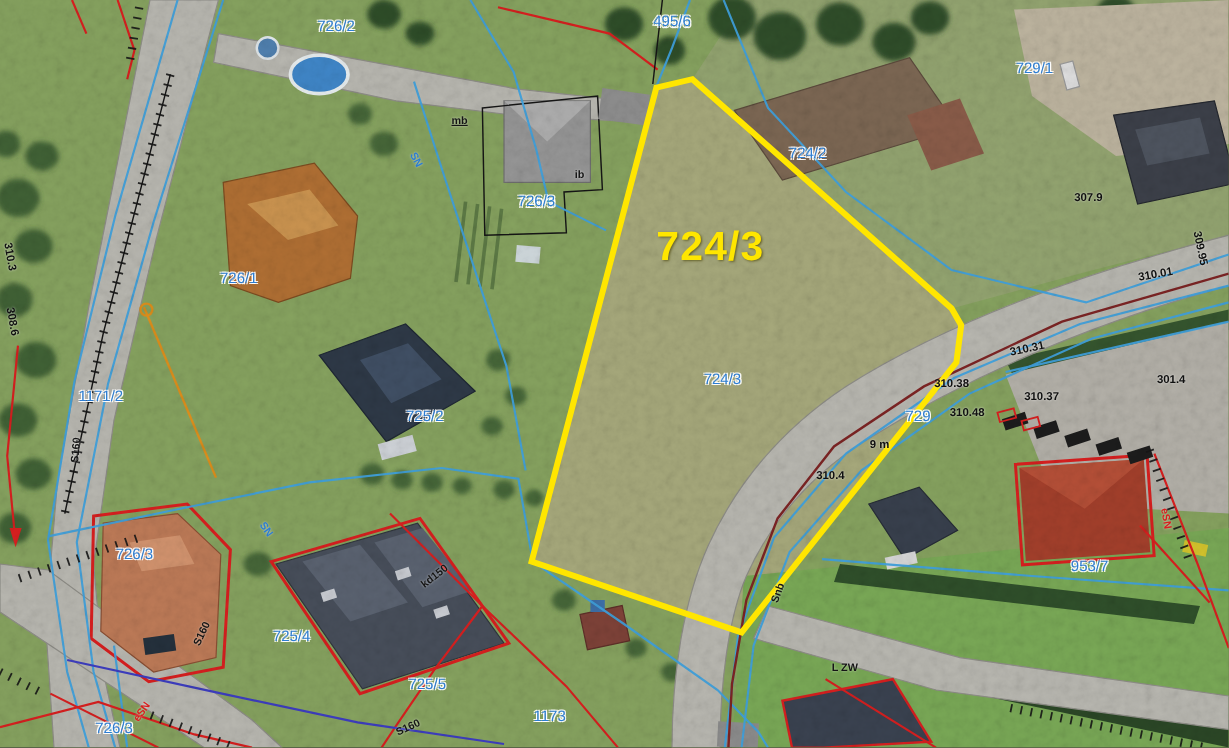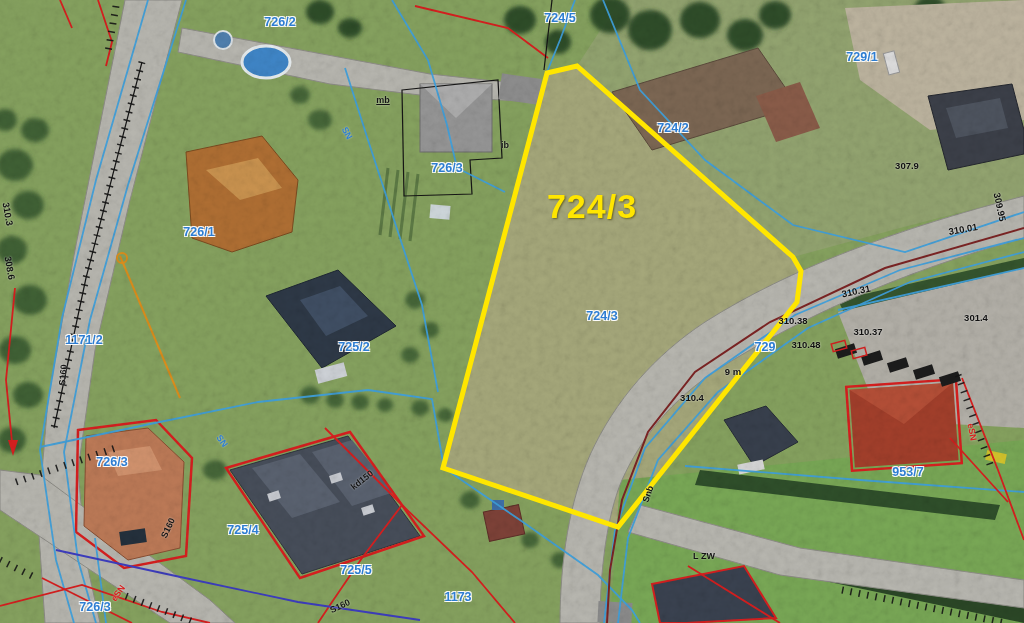--- a/index.html
+++ b/index.html
@@ -5,21 +5,21 @@
   html,body{margin:0;padding:0;background:#222;}
   .stage{
     position:relative;width:1024px;height:623px;overflow:hidden;
     font-family:"Liberation Sans",sans-serif;
     background:#86a25f;
   }
   .stage svg{position:absolute;left:0;top:0;}
   .labels{position:absolute;left:0;top:0;width:100%;height:100%;pointer-events:none;}
   .labels span{position:absolute;transform:translate(-50%,-50%);white-space:nowrap;}
   .lbl-parcel{
-    color:var(--c-plabel,#2d7dd2);font-weight:bold;font-size:12.5px;
+    color:var(--c-plabel,#2d7dd2);font-weight:normal;font-size:12.5px;
     text-shadow:-1px -1px 0 rgba(255,255,255,.9),1px -1px 0 rgba(255,255,255,.9),
                 -1px 1px 0 rgba(255,255,255,.9),1px 1px 0 rgba(255,255,255,.9);
   }
   .lbl-big{
     color:var(--c-yellow,#f6e40a);font-weight:bold;font-size:34px;letter-spacing:1px;
     text-shadow:1px 1px 2px rgba(70,65,0,.65);
   }
   .lbl-elev{
     color:#101010;font-size:9.5px;font-weight:bold;
     text-shadow:0 0 2px rgba(255,255,255,.7);
@@ -240,26 +240,26 @@
 
     <rect x="0" y="0" width="1024" height="623" filter="url(#tex)" opacity="0.26" style="mix-blend-mode:multiply"></rect>
 
     <polygon class="hl" points="547,73 577,66 793,257 801,271 797,302 618,527 443,468"></polygon>
   </svg>
 
   <div class="labels">
     <span class="lbl-big" style="left: 592px; top: 206px;">724/3</span>
 
   <span class="lbl-parcel" style="left: 280px; top: 22px; transform: translate(-50%, -50%) rotate(0deg);">726/2</span>
-      <span class="lbl-parcel" style="left: 560px; top: 18px; transform: translate(-50%, -50%) rotate(0deg);">724/5</span>
+      <span class="lbl-parcel" style="left: 560px; top: 18px; transform: translate(-50%, -50%) rotate(0deg);">495/6</span>
       <span class="lbl-parcel" style="left: 862px; top: 57px; transform: translate(-50%, -50%) rotate(0deg);">729/1</span>
       <span class="lbl-parcel" style="left: 627px; top: 128px; transform: translate(-50%, -50%) rotate(0deg); margin-left: 46px;">724/2</span>
       <span class="lbl-parcel" style="left: 447px; top: 168px; transform: translate(-50%, -50%) rotate(0deg);">726/3</span>
       <span class="lbl-parcel" style="left: 199px; top: 232px; transform: translate(-50%, -50%) rotate(0deg);">726/1</span>
-      <span class="lbl-parcel" style="left: 84px; top: 340px; transform: translate(-50%, -50%) rotate(0deg);">1171/2</span>
+      <span class="lbl-parcel" style="left: 84px; top: 330px; transform: translate(-50%, -50%) rotate(0deg);">1171/2</span>
       <span class="lbl-parcel" style="left: 354px; top: 347px; transform: translate(-50%, -50%) rotate(0deg);">725/2</span>
       <span class="lbl-parcel" style="left: 602px; top: 316px; transform: translate(-50%, -50%) rotate(0deg);">724/3</span>
       <span class="lbl-parcel" style="left: 765px; top: 347px; transform: translate(-50%, -50%) rotate(0deg);">729</span>
       <span class="lbl-parcel" style="left: 112px; top: 462px; transform: translate(-50%, -50%) rotate(0deg);">726/3</span>
       <span class="lbl-parcel" style="left: 908px; top: 472px; transform: translate(-50%, -50%) rotate(0deg);">953/7</span>
       <span class="lbl-parcel" style="left: 243px; top: 530px; transform: translate(-50%, -50%) rotate(0deg);">725/4</span>
       <span class="lbl-parcel" style="left: 356px; top: 570px; transform: translate(-50%, -50%) rotate(0deg);">725/5</span>
       <span class="lbl-parcel" style="left: 458px; top: 597px; transform: translate(-50%, -50%) rotate(0deg);">1173</span>
       <span class="lbl-parcel" style="left: 95px; top: 607px; transform: translate(-50%, -50%) rotate(0deg);">726/3</span>
       <span class="lbl-elev" style="left: 856px; top: 291px; transform: translate(-50%, -50%) rotate(-12deg);">310.31</span>
@@ -276,17 +276,17 @@
       <span class="lbl-elev" style="left: 733px; top: 371px; transform: translate(-50%, -50%) rotate(0deg);">9 m</span>
       <span class="lbl-util u-blue" style="left: 347px; top: 133px; transform: translate(-50%, -50%) rotate(62deg);">SN</span>
       <span class="lbl-util u-blue" style="left: 222px; top: 441px; transform: translate(-50%, -50%) rotate(55deg);">SN</span>
       <span class="lbl-util u-black" style="left: 362px; top: 480px; transform: translate(-50%, -50%) rotate(-38deg);">kd150</span>
       <span class="lbl-util u-black" style="left: 63px; top: 375px; transform: translate(-50%, -50%) rotate(-85deg);">S160</span>
       <span class="lbl-util u-black" style="left: 168px; top: 528px; transform: translate(-50%, -50%) rotate(-65deg);">S160</span>
       <span class="lbl-util u-black" style="left: 340px; top: 606px; transform: translate(-50%, -50%) rotate(-25deg);">S160</span>
       <span class="lbl-util u-red" style="left: 118px; top: 593px; transform: translate(-50%, -50%) rotate(-55deg);">eSN</span>
       <span class="lbl-util u-red" style="left: 972px; top: 432px; transform: translate(-50%, -50%) rotate(80deg);">eSN</span>
       <span class="lbl-util u-black" style="left: 383px; top: 100px; transform: translate(-50%, -50%) rotate(0deg); text-decoration: underline;">mb</span>
-      <span class="lbl-util u-black" style="left: 483px; top: 145px; transform: translate(-50%, -50%) rotate(0deg); padding-left: 44px;">ib</span>
+      <span class="lbl-util u-black" style="left: 461px; top: 145px; transform: translate(-50%, -50%) rotate(0deg); padding-left: 44px;">ib</span>
       <span class="lbl-util u-black" style="left: 704px; top: 556px; transform: translate(-50%, -50%) rotate(0deg);">L ZW</span>
       <span class="lbl-util u-black" style="left: 648px; top: 494px; transform: translate(-50%, -50%) rotate(-70deg);">Snb</span>
     </div>
 </div>
 
 </body></html>

